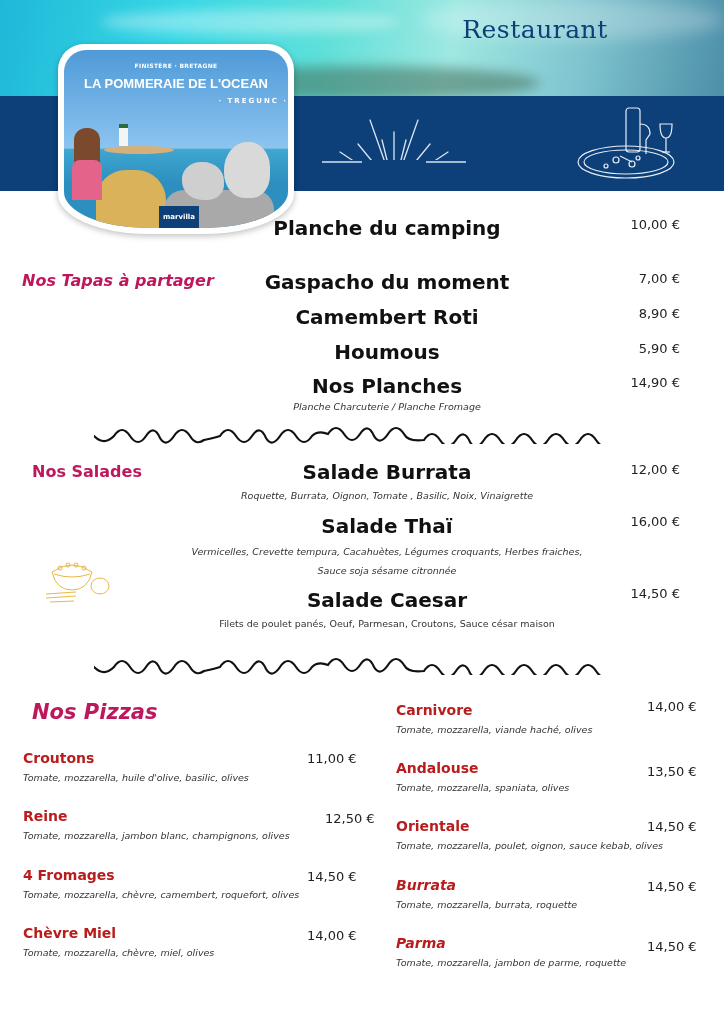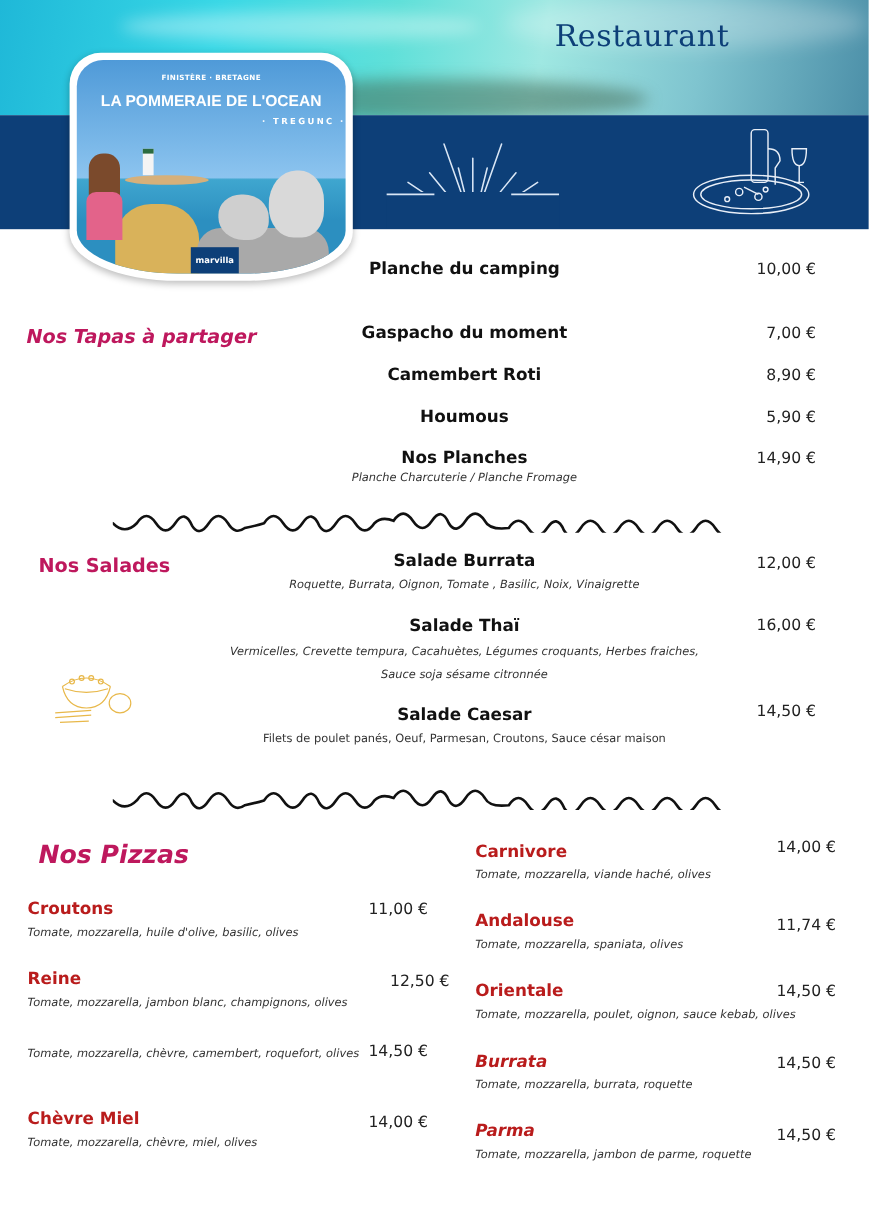--- a/index.html
+++ b/index.html
@@ -35,21 +35,21 @@
 
   .sun { position: absolute; left: 322px; top: 110px; width: 144px; height: 80px; }
   .dish { position: absolute; left: 576px; top: 104px; width: 112px; height: 78px; }
 
   .section-title { position: absolute; font-family: "DejaVu Sans", sans-serif; font-weight: bold; color: #be185d; }
   .st-tapas { left: 22px; top: 271px; font-size: 16px; font-style: italic; }
   .st-salades { left: 32px; top: 462px; font-size: 16px; }
   .st-pizzas { left: 32px; top: 700px; font-size: 21px; font-style: italic; }
 
   .c-item { position: absolute; left: 180px; width: 414px; text-align: center; }
-  .c-name { font-weight: bold; font-size: 14px; color: #111; }
+  .c-name { font-weight: bold; font-size: 20px; color: #111; }
   .c-desc { font-style: italic; font-size: 9.5px; color: #333; margin-top: 7px; line-height: 19px; }
   .c-desc.upright { font-style: normal; }
   .c-price { position: absolute; right: 44px; font-size: 13px; color: #222; text-align: right; }
 
   .wave { position: absolute; left: 94px; width: 578px; height: 20px; }
 
   .salad-icon { position: absolute; left: 44px; top: 558px; width: 68px; height: 46px; }
 
   .p-item { position: absolute; }
   .p-name { font-weight: bold; font-size: 14px; color: #b91c1c; }
@@ -209,41 +209,42 @@
 </div>
 <div class="p-price" style="left:307px;top:751px;">11,00 €</div>
 
 <div class="p-item" style="left:23px;top:808px;">
   <div class="p-name">Reine</div>
   <div class="p-desc">Tomate, mozzarella, jambon blanc, champignons, olives</div>
 </div>
 <div class="p-price" style="left:325px;top:811px;">12,50 €</div>
 
 <div class="p-item" style="left:23px;top:867px;">
+  <div class="p-name">4 Fromages</div>
   <div class="p-desc">Tomate, mozzarella, chèvre, camembert, roquefort, olives</div>
 </div>
 <div class="p-price" style="left:307px;top:869px;">14,50 €</div>
 
 <div class="p-item" style="left:23px;top:925px;">
   <div class="p-name">Chèvre Miel</div>
   <div class="p-desc">Tomate, mozzarella, chèvre, miel, olives</div>
 </div>
 <div class="p-price" style="left:307px;top:928px;">14,00 €</div>
 
 <div class="p-item" style="left:396px;top:702px;">
   <div class="p-name">Carnivore</div>
   <div class="p-desc">Tomate, mozzarella, viande haché, olives</div>
 </div>
 <div class="p-price" style="left:647px;top:699px;">14,00 €</div>
 
 <div class="p-item" style="left:396px;top:760px;">
   <div class="p-name">Andalouse</div>
   <div class="p-desc">Tomate, mozzarella, spaniata, olives</div>
 </div>
-<div class="p-price" style="left:647px;top:764px;">11,74 €</div>
+<div class="p-price" style="left:647px;top:764px;">13,50 €</div>
 
 <div class="p-item" style="left:396px;top:818px;">
   <div class="p-name">Orientale</div>
   <div class="p-desc">Tomate, mozzarella, poulet, oignon, sauce kebab, olives</div>
 </div>
 <div class="p-price" style="left:647px;top:819px;">14,50 €</div>
 
 <div class="p-item" style="left:396px;top:877px;">
   <div class="p-name it">Burrata</div>
   <div class="p-desc">Tomate, mozzarella, burrata, roquette</div>

